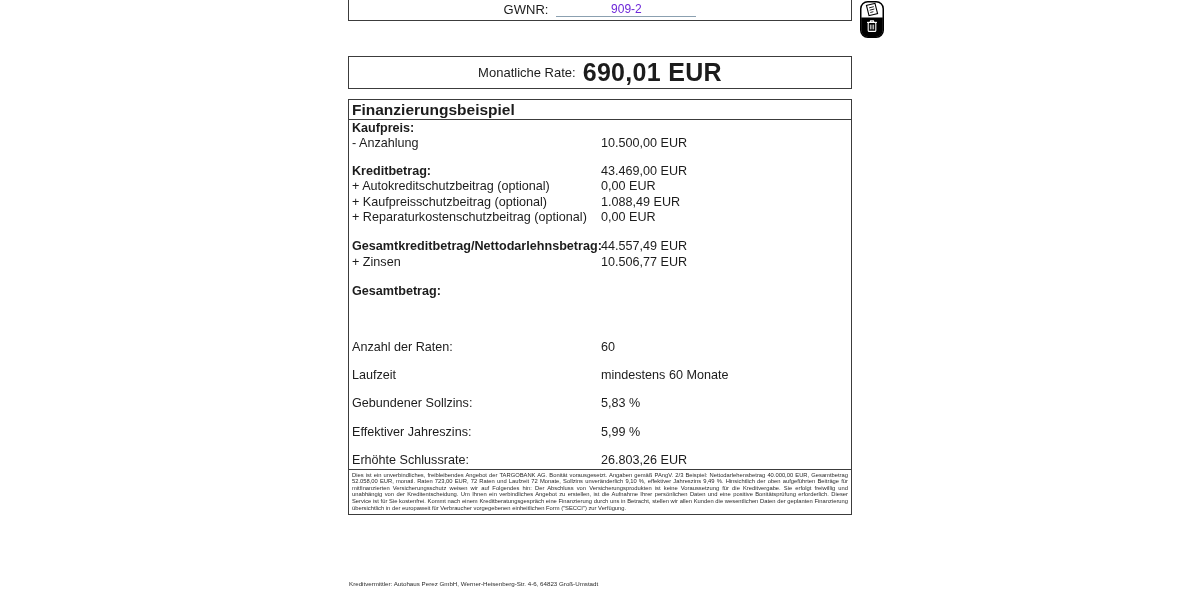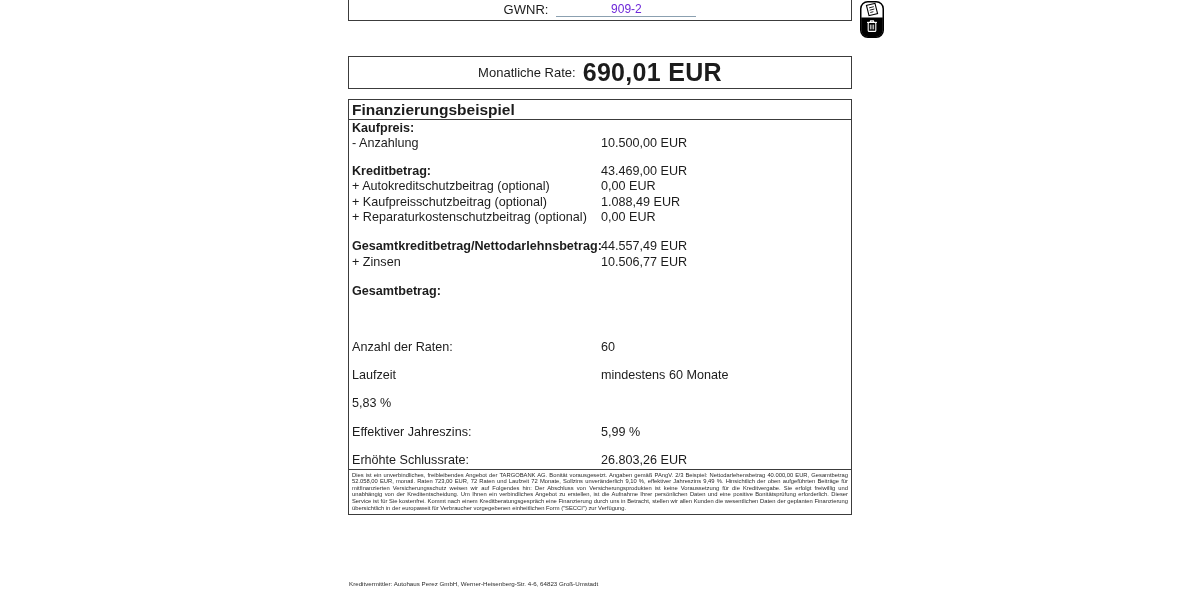--- a/index.html
+++ b/index.html
@@ -146,20 +146,21 @@
       </div>
       <div class="sp13"></div>
 
       <div class="frow">
         <span class="lbl">Laufzeit</span>
         <span class="val">mindestens 60 Monate</span>
       </div>
       <div class="sp13"></div>
 
       <div class="frow">
+        <span class="lbl">Gebundener Sollzins:</span>
         <span class="val">5,83 %</span>
       </div>
       <div class="sp13"></div>
 
       <div class="frow">
         <span class="lbl">Effektiver Jahreszins:</span>
         <span class="val">5,99 %</span>
       </div>
       <div class="sp13"></div>
 

